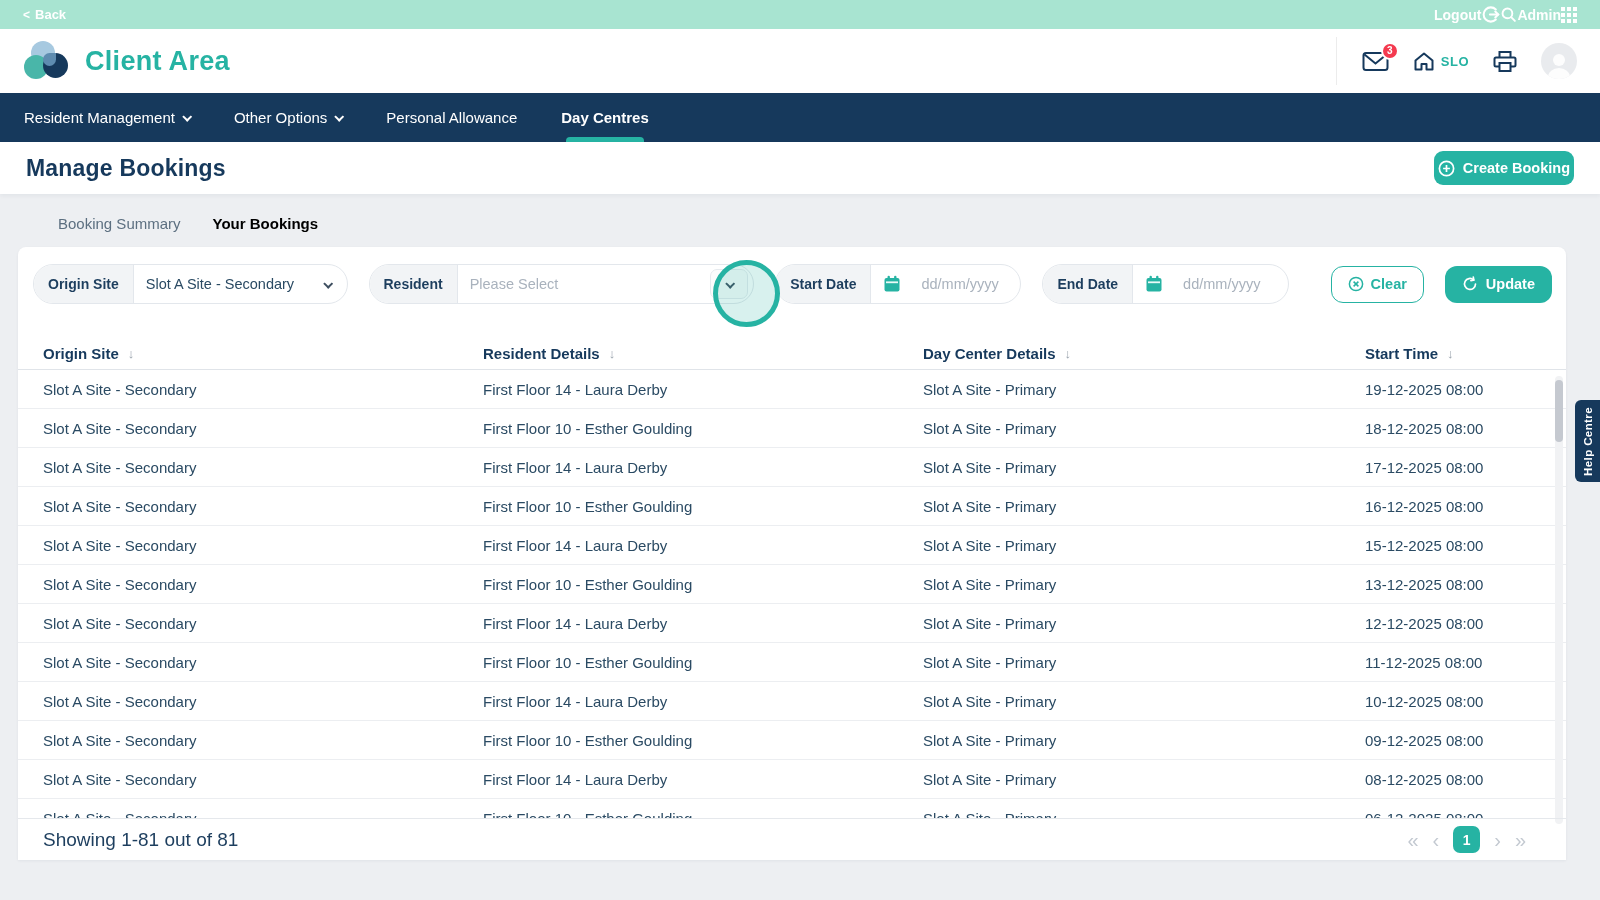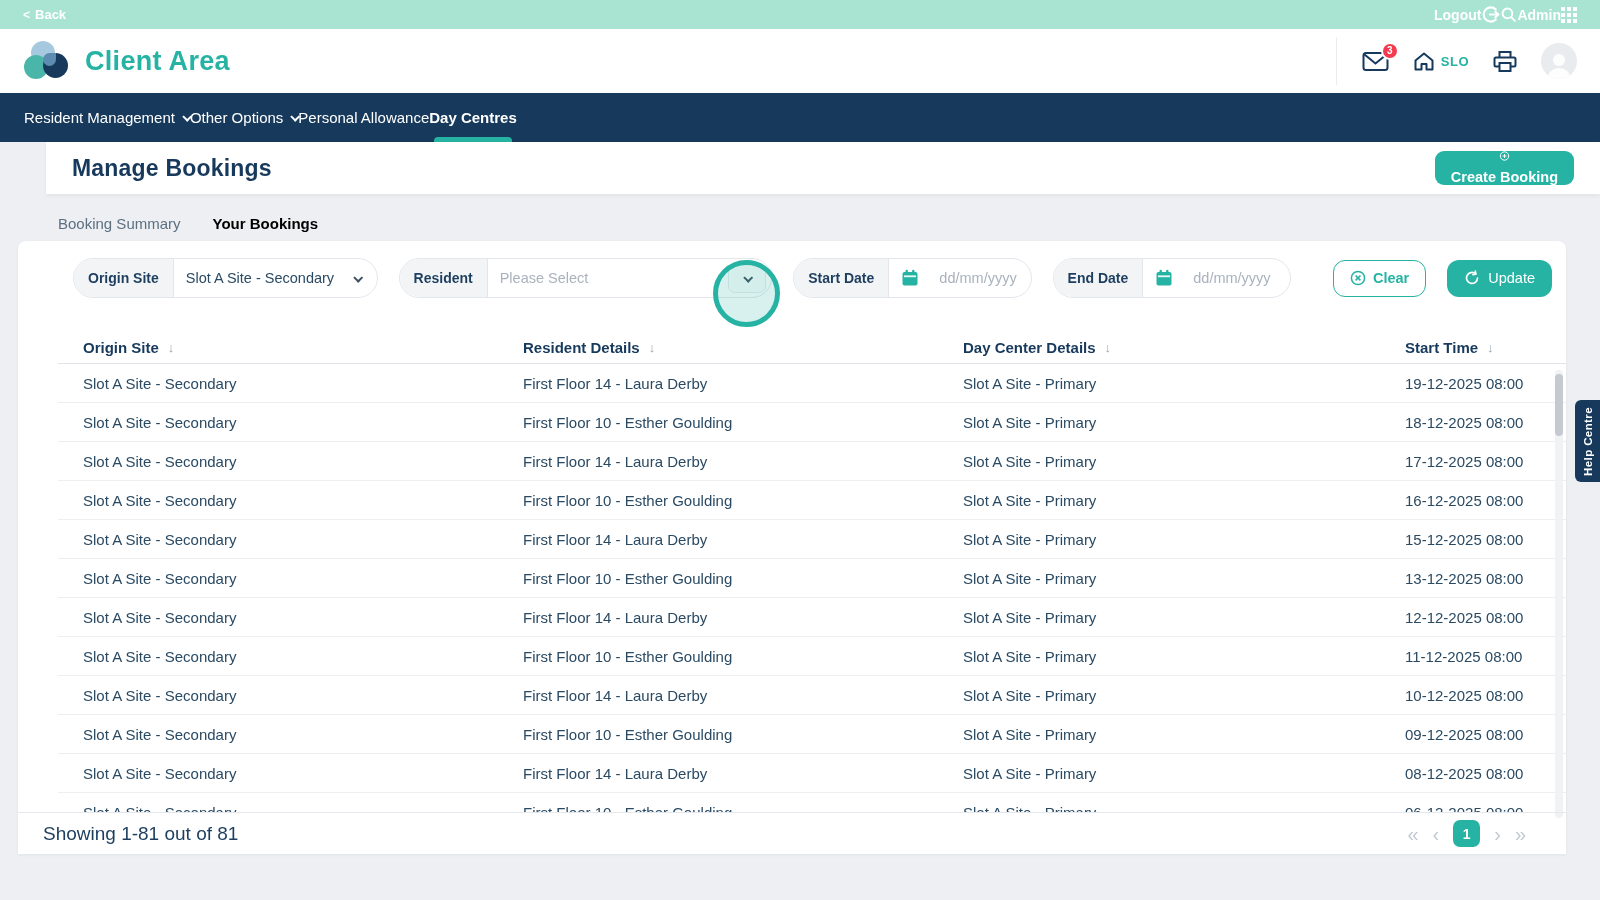--- a/index.html
+++ b/index.html
@@ -29,56 +29,56 @@
   .app-title{color:var(--accent); font-size:27px; font-weight:bold; letter-spacing:.3px;}
   .appbar-right{position:absolute; right:23px; top:0; height:100%; display:flex; align-items:center; gap:24px;}
   .appbar-divider{position:absolute; left:-26px; top:8px; bottom:8px; width:1px; background:#ececec;}
   .mail-wrap{position:relative; display:flex; align-items:center; cursor:pointer;}
   .mail-badge{position:absolute; top:-9px; right:-10px; min-width:18px; height:18px; background:var(--badge-red); color:#fff; border-radius:50%; font-size:10px; font-weight:bold; display:flex; align-items:center; justify-content:center; border:2px solid #fff;}
   .home-wrap{display:flex; align-items:center; gap:6px; cursor:pointer;}
   .slo{color:var(--accent); font-size:13px; font-weight:bold; letter-spacing:.5px;}
   .avatar{width:36px; height:36px; border-radius:50%; background:#e9ebee; overflow:hidden; display:flex; align-items:flex-end; justify-content:center;}
 
   
-  .mainnav{height:49px; background:var(--navy); display:flex; align-items:stretch; padding:0 24px; }
+  .mainnav{height:49px; background:var(--navy); display:flex; align-items:stretch; padding:0 24px; gap:44px;}
   .nav-item{position:relative; display:flex; align-items:center; gap:8px; color:#fff; font-size:15px; cursor:pointer;}
   .nav-item .chev{border-color:#fff;}
   .nav-item.active{font-weight:bold;}
   .nav-item.active::after{content:""; position:absolute; left:50%; transform:translateX(-50%); bottom:0; width:78px; height:5px; border-radius:4px 4px 0 0; background:var(--accent);}
   .chev{display:inline-block; width:7px; height:7px; border-right:2px solid #3e4f60; border-bottom:2px solid #3e4f60; transform:rotate(45deg) translateY(-1px);}
 
   
-  .pagehead{height:52px; background:#fff; display:flex; align-items:center; justify-content:space-between; padding:0 26px; box-shadow:0 2px 4px rgba(20,40,60,.05); position:relative; z-index:2;margin-left:46px;}
+  .pagehead{height:52px; background:#fff; display:flex; align-items:center; justify-content:space-between; padding:0 26px; box-shadow:0 2px 4px rgba(20,40,60,.05); position:relative; z-index:2;}
   .page-title{color:var(--navy); font-size:23px; font-weight:bold; letter-spacing:.2px;}
-  .btn-create{display:flex; align-items:center; gap:8px; background:var(--accent); color:#fff; border:none; height:34px; padding:0 16px; border-radius:9px; font-size:14.5px; font-weight:bold; font-family:inherit; cursor:pointer;flex-direction:column;}
+  .btn-create{display:flex; align-items:center; gap:8px; background:var(--accent); color:#fff; border:none; height:34px; padding:0 4px; border-radius:9px; font-size:14.5px; font-weight:bold; font-family:inherit; cursor:pointer;}
 
   
   .tabsrow{height:58px; display:flex; align-items:stretch; padding-left:56px; gap:28px; background:var(--page-bg);}
   .tab{position:relative; display:flex; align-items:center; font-size:15px; color:#5c6f80; cursor:pointer; padding:0 2px;}
   .tab.active{color:#000000; font-weight:bold;}
   .tab.active::after{content:""; position:absolute; left:0; right:0; bottom:0; height:5px; border-radius:4px; background:var(--accent);}
 
   
-  .card{position:absolute; left:18px; top:241px; width:1548px; height:613px; background:#fff; border-radius:8px 8px 0 0; box-shadow:0 1px 3px rgba(20,40,60,.06);padding-left:40px;}
+  .card{position:absolute; left:18px; top:247px; width:1548px; height:613px; background:#fff; border-radius:8px 8px 0 0; box-shadow:0 1px 3px rgba(20,40,60,.06);}
 
   
   .filters{display:flex; align-items:center; padding:17px 14px 0 15px; gap:21px; height:57px;}
   .fgroup{display:flex; align-items:center; height:40px; border:1px solid var(--border); border-radius:21px; background:#fff; overflow:hidden;}
   .flabel{height:100%; display:flex; align-items:center; padding:0 14px; background:#f2f4f6; border-right:1px solid var(--border); font-size:14px; font-weight:bold; color:#1d3e5e; white-space:nowrap;}
   .fvalue{font-size:14.5px; color:#2a4a63; padding:0 12px; white-space:nowrap; flex:1;}
   .fvalue.placeholder{color:var(--muted);}
   .fchev{padding:0 16px 0 6px; display:flex; align-items:center;}
   .fchev-btn{width:38px; height:30px; margin-right:5px; border:1px solid #e6eaee; background:#fbfcfc; border-radius:7px; display:flex; align-items:center; justify-content:center; cursor:pointer;}
   .g-origin{width:322px;}
   .g-resident{width:395px;}
   .g-date{width:252px;}
   .date-inner{display:flex; align-items:center; gap:8px; padding:0 12px; flex:1;}
   .filters .spacer{flex:1;}
   .btn-clear{display:flex; align-items:center; gap:7px; height:37px; padding:0 16px; border-radius:12px; border:1px solid var(--accent); background:#fff; color:var(--accent); font-size:14.5px; font-weight:bold; font-family:inherit; cursor:pointer;}
-  .btn-update{display:flex; align-items:center; gap:8px; height:37px; padding:0 17px; border-radius:12px; border:none; background:var(--accent); color:#fff; font-size:14.5px; font-weight:normal; font-family:inherit; cursor:pointer;}
+  .btn-update{display:flex; align-items:center; gap:8px; height:37px; padding:0 17px; border-radius:12px; border:none; background:var(--accent); color:#fff; font-size:14.5px; font-weight:bold; font-family:inherit; cursor:pointer;}
 
   
   .highlight-circle{position:absolute; left:713px; top:260px; width:67px; height:67px; border-radius:50%; border:5px solid var(--accent); background:rgba(38,179,163,.18); pointer-events:none; z-index:5;}
 
   
   .tgrid{display:grid; grid-template-columns:440px 440px 442px 1fr; padding-left:25px; align-items:center;}
   .thead{height:33px; margin-top:33px; border-bottom:1px solid #e0e4e9;}
   .th{display:flex; align-items:center; gap:9px; font-size:15px; font-weight:bold; color:var(--navy); cursor:pointer;}
   .sort-arrow{color:#9aa3ad; font-size:13px;}
   .tbody{height:449px; overflow:hidden;}

